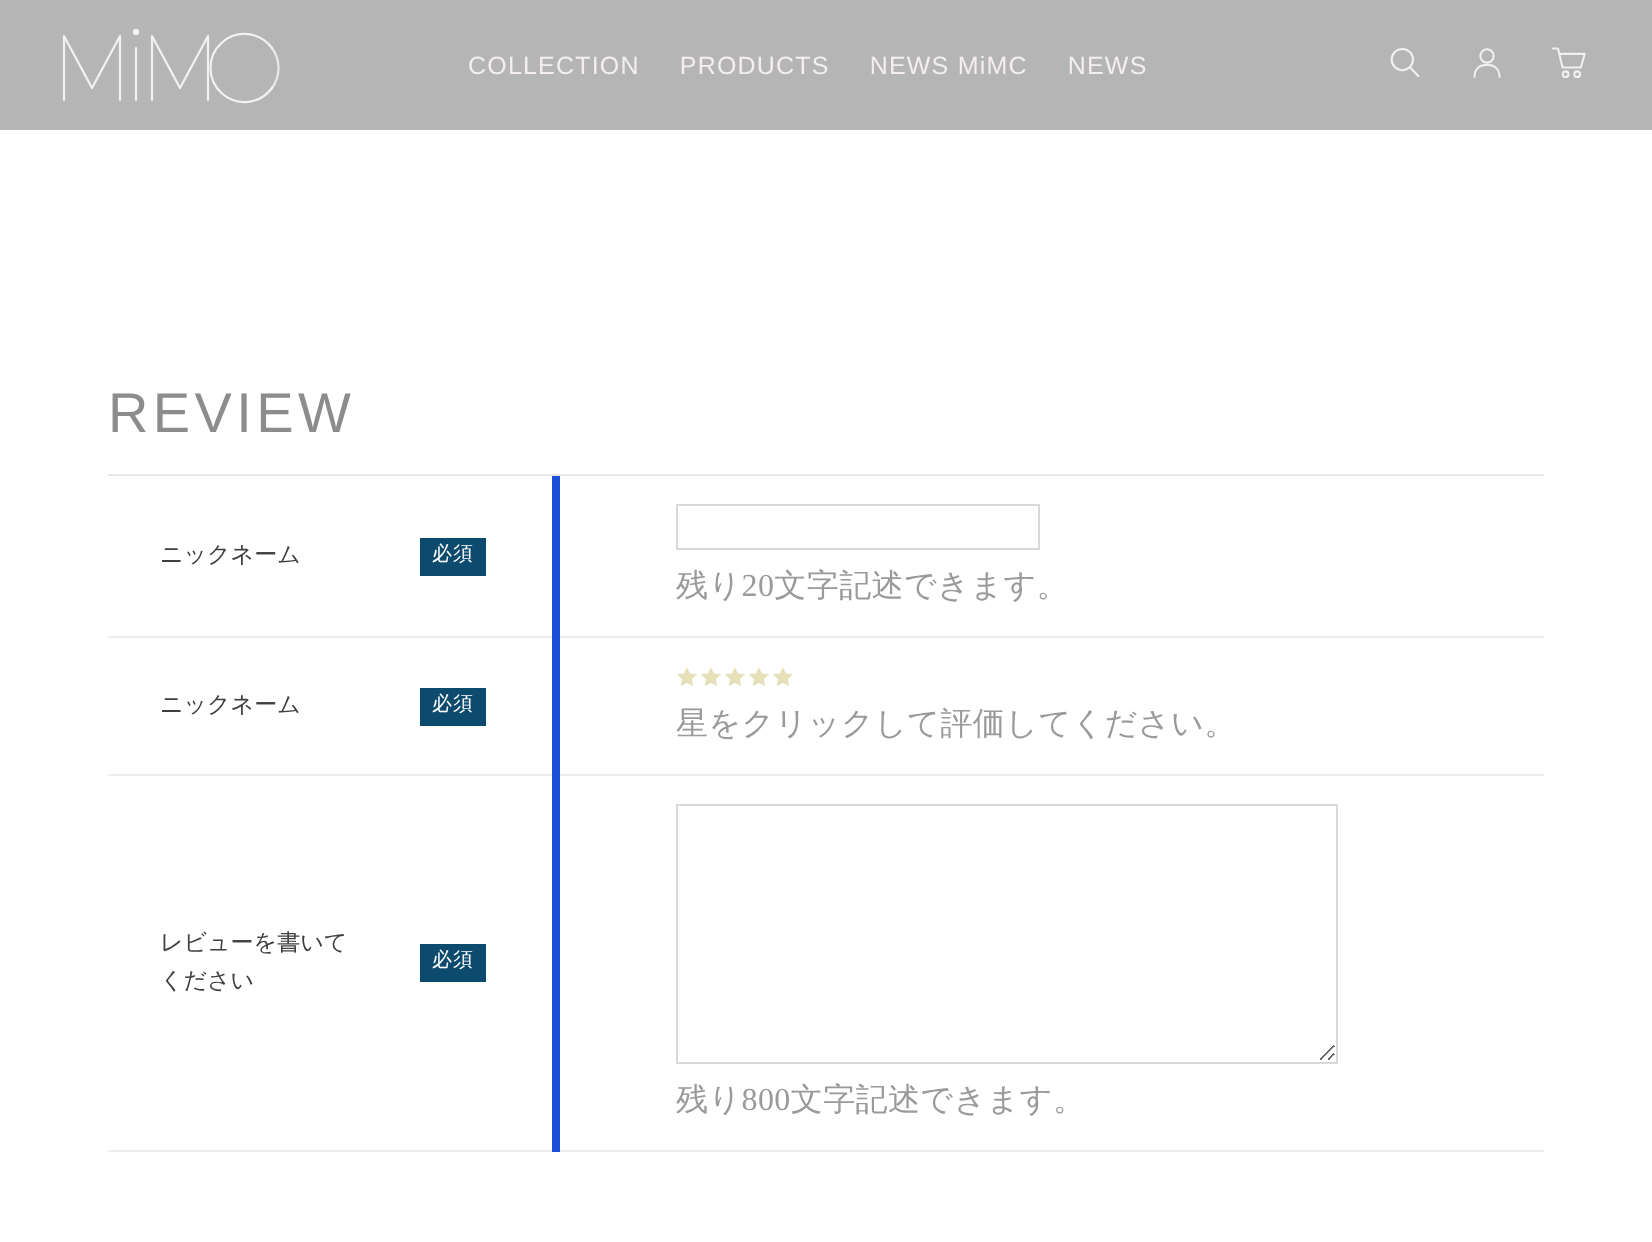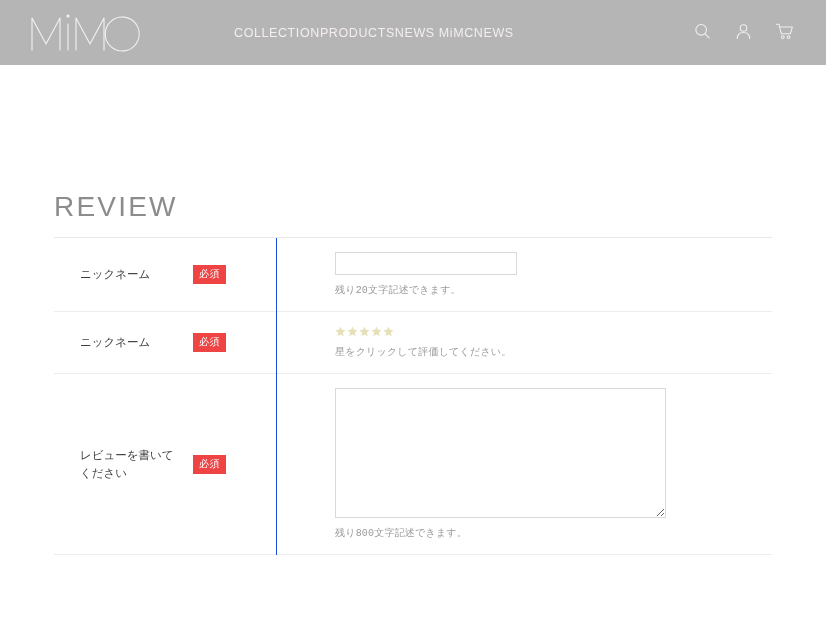--- a/index.html
+++ b/index.html
@@ -29,20 +29,21 @@
     top: 4px;
     width: 120px;
     height: 56px;
     display: block;
   }
   .main-nav {
     position: absolute;
     left: 234px;
     top: 26px;
     display: flex;
+    gap: 20px;
     align-items: center;
   }
   .nav-link {
     color: #f4eef0;
     font-size: 12.5px;
     letter-spacing: 0.6px;
     text-decoration: none;
     white-space: nowrap;
     font-weight: 400;
     cursor: pointer;
@@ -97,46 +98,47 @@
   }
   .form-table tr {
     border-bottom: 1px solid #ededed;
   }
   .form-table td {
     vertical-align: middle;
     padding: 0;
   }
   td.label-cell {
     width: 196px;
-    border-right: 1px solid #1d4ed8;
+    border-right: 4px solid #1d4ed8;
     padding: 14px 0 14px 26px;
     position: relative;
   }
   .label-inner {
     display: flex;
     align-items: center;
     gap: 8px;
   }
   .label-text {
     font-size: 11.5px;
     color: #3f3f3f;
     line-height: 1.6;
     width: 105px;
     font-family: "Liberation Sans", "DejaVu Sans", sans-serif;
   }
   .req-badge {
     display: inline-block;
-    background: #ef4444;
+    background: #0c4a6e;
     color: #ffffff;
     font-size: 10px;
     line-height: 1;
     padding: 4px 6px 5px 6px;
     letter-spacing: 0.5px;
     white-space: nowrap;
     flex: 0 0 auto;
+    margin-left: 17px;
   }
   td.field-cell {
     padding: 14px 0 14px 58px;
   }
 
   .text-input {
     display: block;
     box-sizing: border-box;
     height: 23px;
     border: 1px solid #d9d9d9;
@@ -161,25 +163,25 @@
     font-size: 12px;
     padding: 4px 6px;
     color: #333;
     outline: none;
     resize: both;
     border-radius: 0;
     font-family: "Liberation Sans", "DejaVu Sans", sans-serif;
   }
 
   .helper-text {
-    font-size: 10px;
+    font-size: 16px;
     color: #9a9a9a;
     margin-top: 8px;
     letter-spacing: 0.2px;
-    font-family: Liberation Mono, monospace;
+    font-family: Liberation Serif, serif;
   }
 
   .stars {
     display: flex;
     gap: 1px;
     margin-bottom: 2px;
   }
   .star {
     width: 11px;
     height: 11px;

